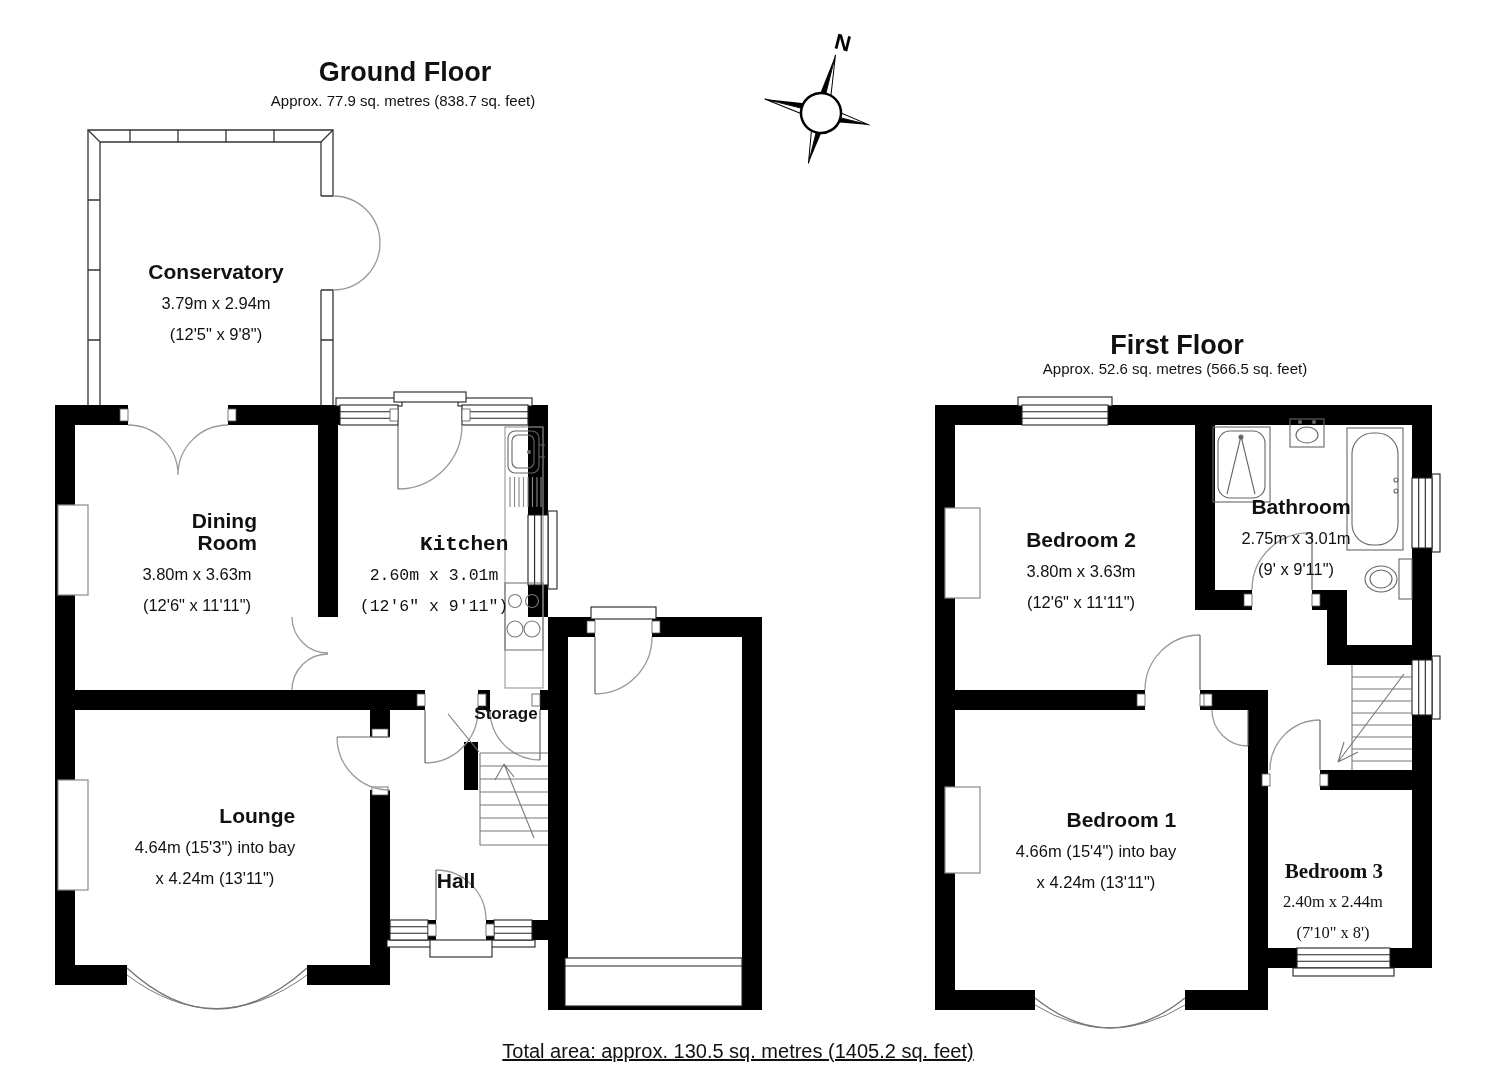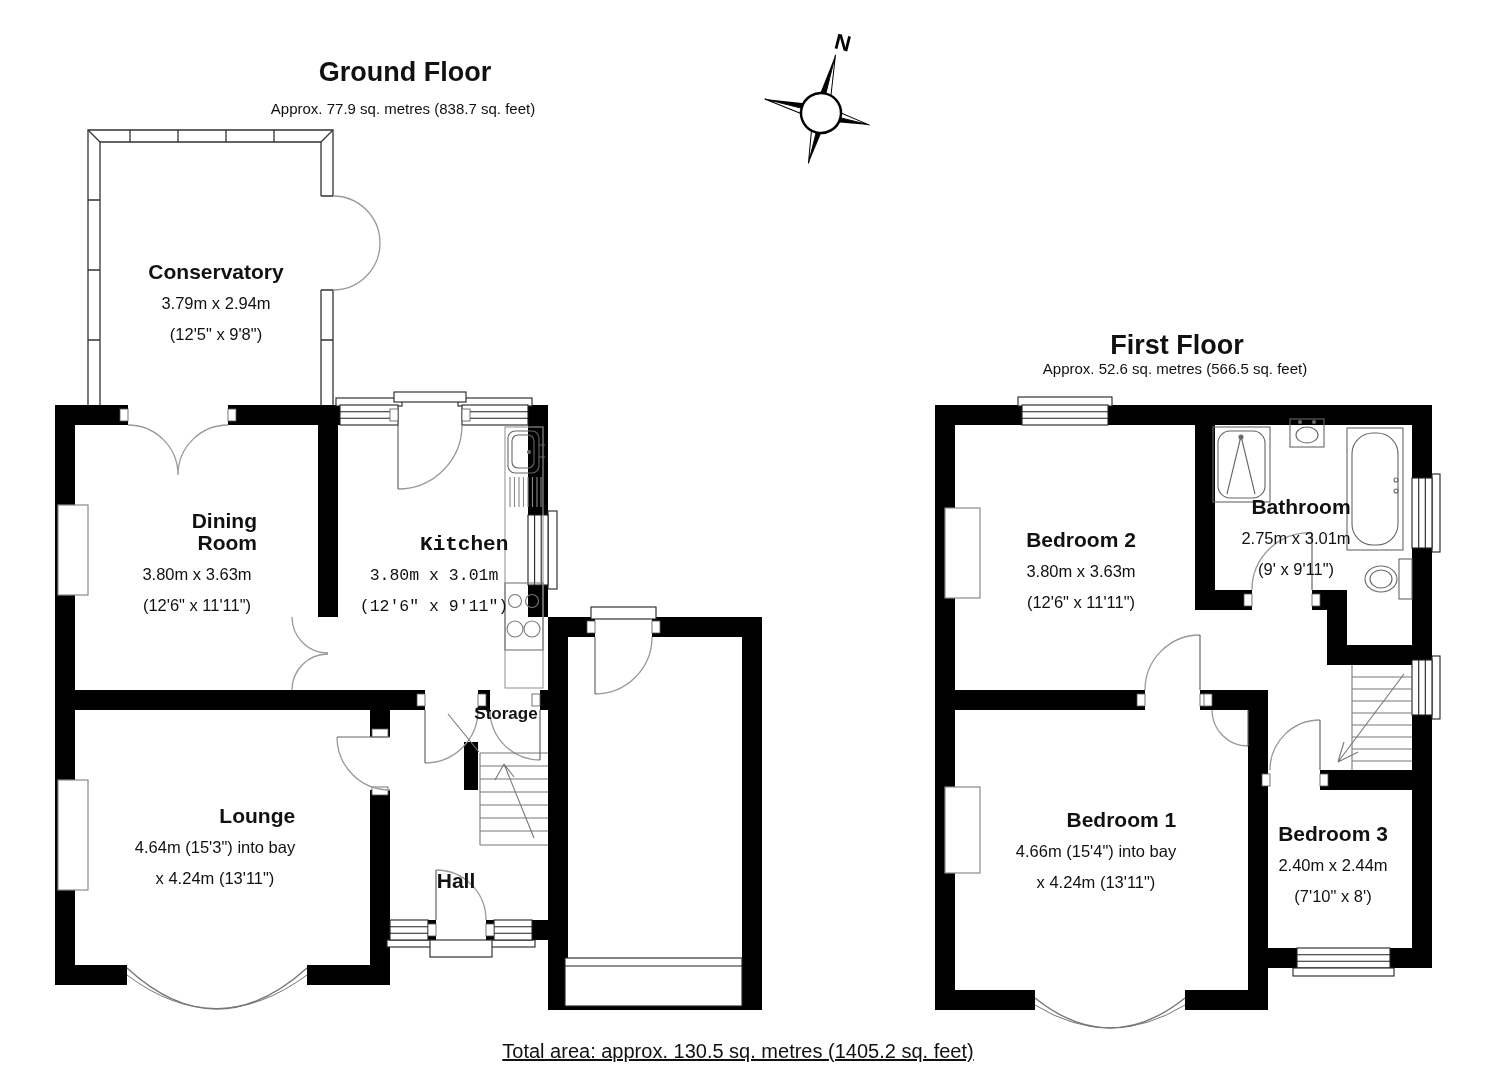--- a/index.html
+++ b/index.html
@@ -247,37 +247,37 @@
     <polygon points="-58,0 0,-8 0,0" fill="#000"></polygon>
     <polygon points="-58,0 0,8 0,0" fill="#fff" stroke="#000" stroke-width="1"></polygon>
     <polygon points="50,0 0,8 0,0" fill="#000"></polygon>
     <polygon points="50,0 0,-8 0,0" fill="#fff" stroke="#000" stroke-width="1"></polygon>
     <circle cx="0" cy="0" r="20" fill="#fff" stroke="#000" stroke-width="2.5"></circle>
     <text x="4" y="-66" text-anchor="middle" font-family="Liberation Sans, sans-serif" font-size="22" font-weight="bold" fill="#000">N</text>
   </g>
 </svg>
 
 <div class="floor-title" style="left:405px;top:57px;">Ground Floor</div>
-<div class="floor-sub" style="left:403px;top:100px;">Approx. 77.9 sq. metres (838.7 sq. feet)</div>
+<div class="floor-sub" style="left:403px;top:92px;">Approx. 77.9 sq. metres (838.7 sq. feet)</div>
 <div class="floor-title" style="left:1177px;top:330px;">First Floor</div>
 <div class="floor-sub" style="left:1175px;top:360px;">Approx. 52.6 sq. metres (566.5 sq. feet)</div>
 
 <div class="room-label" style="left:216px;top:303px;">
   <div class="rname">Conservatory</div>
   <div class="rdim">3.79m x 2.94m</div>
   <div class="rdim">(12'5" x 9'8")</div>
 </div>
 <div class="room-label wrap" style="left:197px;top:561px;">
   <div class="rname">Dining Room</div>
   <div class="rdim">3.80m x 3.63m</div>
   <div class="rdim">(12'6" x 11'11")</div>
 </div>
 <div class="room-label" style="left:434px;top:576px;font-family:Liberation Mono, monospace;">
   <div class="rname">Kitchen</div>
-  <div class="rdim">3.80m x 3.01m</div>
+  <div class="rdim">2.60m x 3.01m</div>
   <div class="rdim">(12'6" x 9'11")</div>
 </div>
 <div class="room-label" style="left:215px;top:847px;">
   <div class="rname">Lounge</div>
   <div class="rdim">4.64m (15'3") into bay</div>
   <div class="rdim">x 4.24m (13'11")</div>
 </div>
 <div class="room-label" style="left:456px;top:881px;">
   <div class="rname">Hall</div>
 </div>
@@ -293,21 +293,21 @@
 <div class="room-label" style="left:1296px;top:538px;">
   <div class="rname">Bathroom</div>
   <div class="rdim">2.75m x 3.01m</div>
   <div class="rdim">(9' x 9'11")</div>
 </div>
 <div class="room-label" style="left:1096px;top:851px;">
   <div class="rname">Bedroom 1</div>
   <div class="rdim">4.66m (15'4") into bay</div>
   <div class="rdim">x 4.24m (13'11")</div>
 </div>
-<div class="room-label" style="left:1333px;top:865px;">
+<div class="room-label" style="left:1333px;top:902px;font-family:Liberation Serif, serif;">
   <div class="rname">Bedroom 3</div>
   <div class="rdim">2.40m x 2.44m</div>
   <div class="rdim">(7'10" x 8')</div>
 </div>
 
 <div class="footer-text" style="left:738px;top:1040px;text-decoration:underline;">Total area: approx. 130.5 sq. metres (1405.2 sq. feet)</div>
 
 </div>
 
 </body></html>

